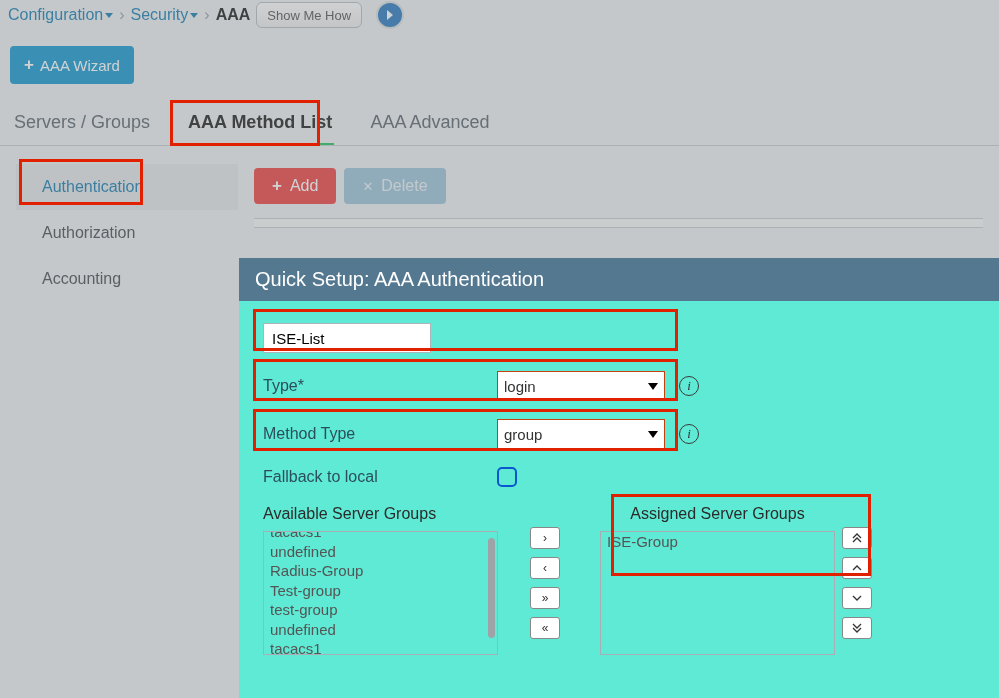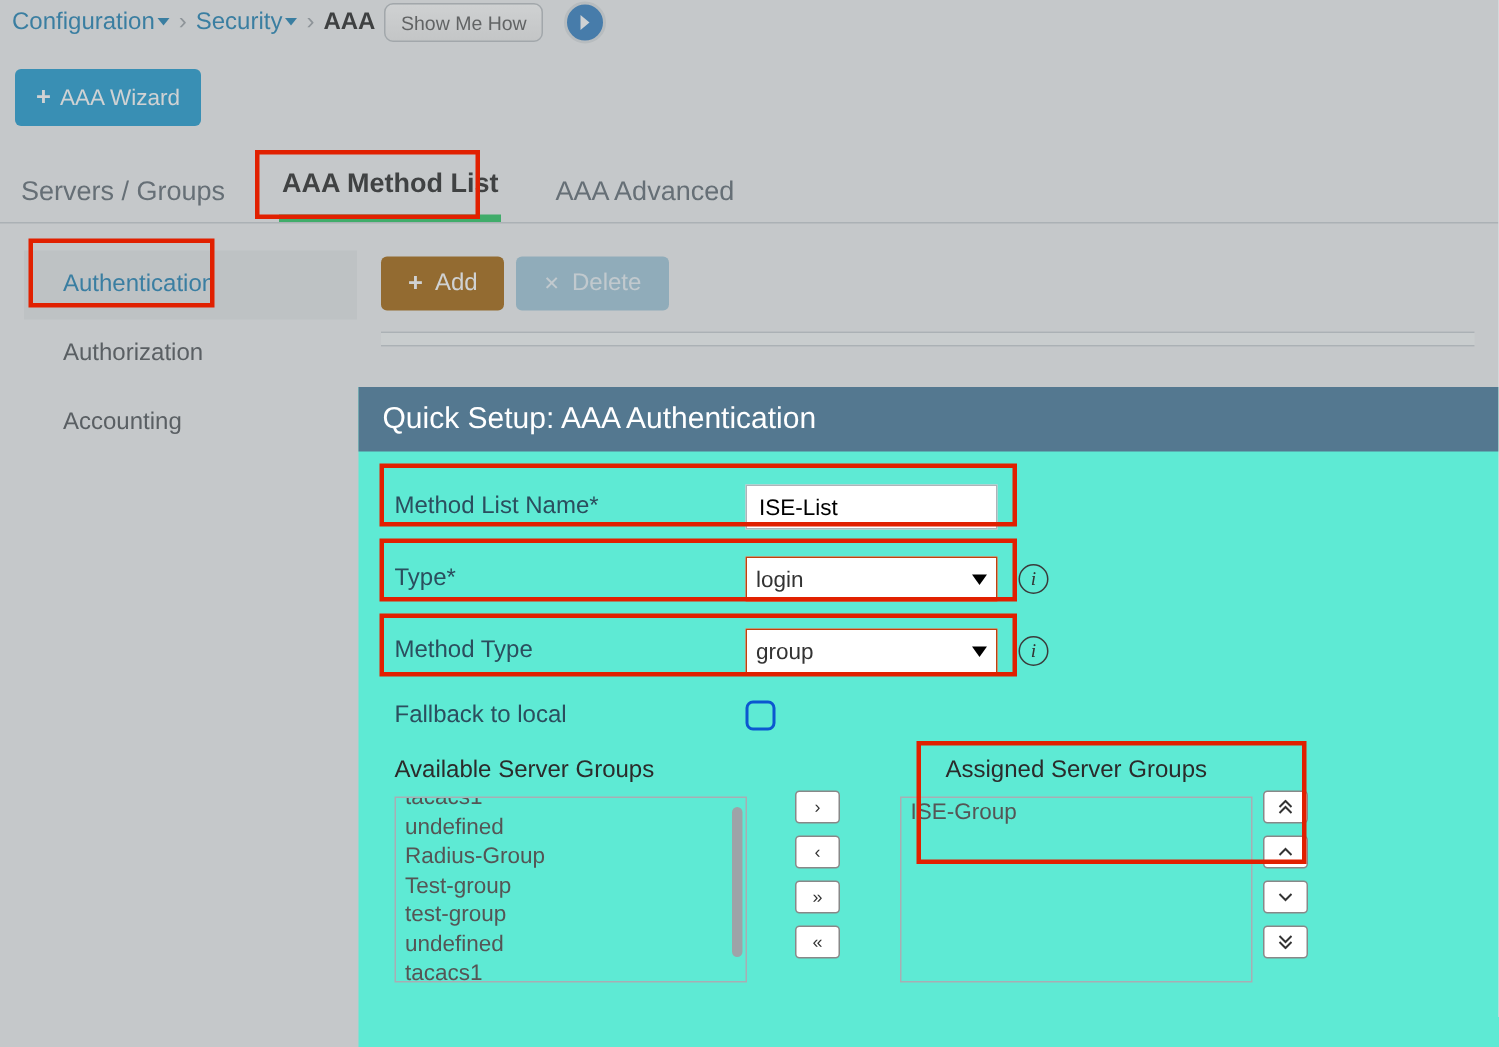--- a/index.html
+++ b/index.html
@@ -35,43 +35,43 @@
 
   .wizard-row { padding: 16px 10px 18px 10px; }
   .aaa-wizard-btn {
     background: #1798cf; color: #fff; border: none; border-radius: 4px;
     padding: 9px 14px; font-size: 15px; display: inline-flex; align-items: center; gap: 6px; cursor: pointer;
   }
   .plus-icon::before { content: "+"; font-size: 17px; font-weight: bold; }
 
   
   .top-tabs {
-    display: flex; gap: 34px; padding: 0 12px; border-bottom: 1px solid #c7ccd1; align-items: flex-end;
+    display: flex; gap: 34px; padding: 0 12px; border-bottom: 1px solid #c7ccd1;
   }
   .top-tab {
     font-size: 18px; color: #5c6770; padding: 10px 2px 10px 2px; cursor: pointer;
   }
   .top-tab.active {
-    color: #222; font-weight: 600; border-bottom: 5px solid #22c55e;
+    color: #222; font-weight: 600; border-bottom: 2px solid #22c55e;
   }
 
   .content-row { display: flex; }
 
   .side-tabs { width: 222px; padding-top: 18px; margin-left: 16px; }
   .side-tab { font-size: 16px; color: #4a4f54; padding: 14px 26px; cursor: pointer; }
   .side-tab.active { color: #1a7fb3; background: #e3e6e9; }
 
   .main-area { flex: 1; position: relative; padding: 22px 16px; }
 
   .toolbar { display: flex; gap: 8px; margin-bottom: 14px; }
   .btn-add, .btn-delete {
     height: 36px; padding: 0 18px; border-radius: 4px; font-size: 16px; display: inline-flex;
     align-items: center; gap: 8px; border: none; cursor: pointer;
   }
-  .btn-add { background: #a16207; color: #fff; }
+  .btn-add { background: #ef4444; color: #fff; }
   .btn-delete { background: #9dc5d9; color: #e9f2f7; }
 
   .x-icon::before { content: "✕"; font-size: 13px; }
 
   .table-head-strip { height: 10px; border-top: 1px solid #c7ccd1; border-bottom: 1px solid #c7ccd1; background: #f5f7f8; }
 
   
   .overlay {
     position: absolute; top: 0; left: 0; right: 0; bottom: 0;
     background: rgba(120,125,130,0.35);
@@ -176,21 +176,20 @@
     </div>
   </div>
 
   <div class="overlay"></div>
 
   <div class="modal">
     <div class="modal-header">Quick Setup: AAA Authentication</div>
     <div class="modal-body">
 
       <div class="form-row">
-        <div class="form-label">Method List Name*</div>
         <input class="form-input" value="ISE-List" style="">
       </div>
 
       <div class="form-row">
         <div class="form-label">Type*</div>
         <div class="form-select">
           <span>login</span>
           <span class="sel-caret"></span>
         </div>
         <span class="info-icon">i</span>

